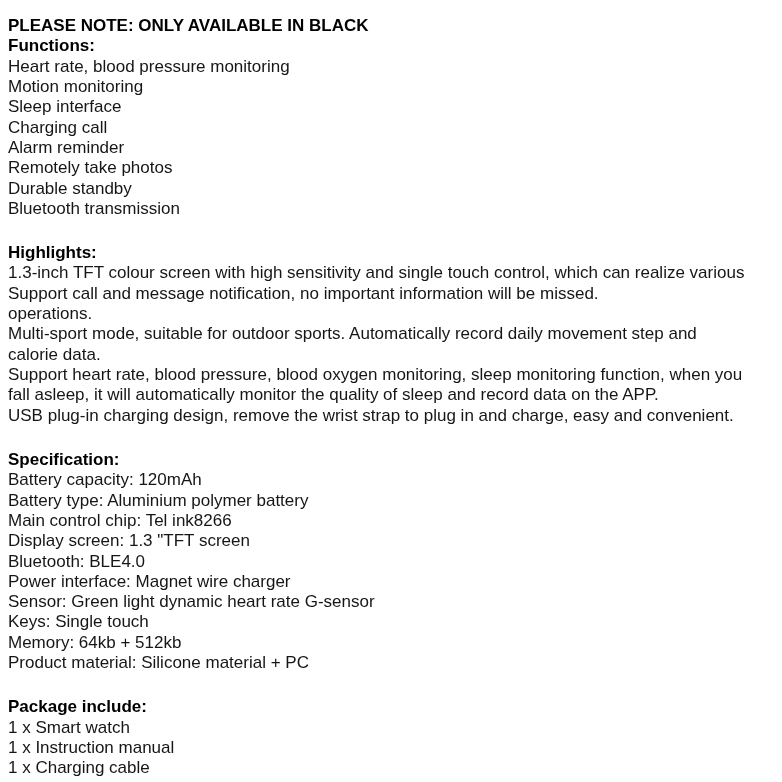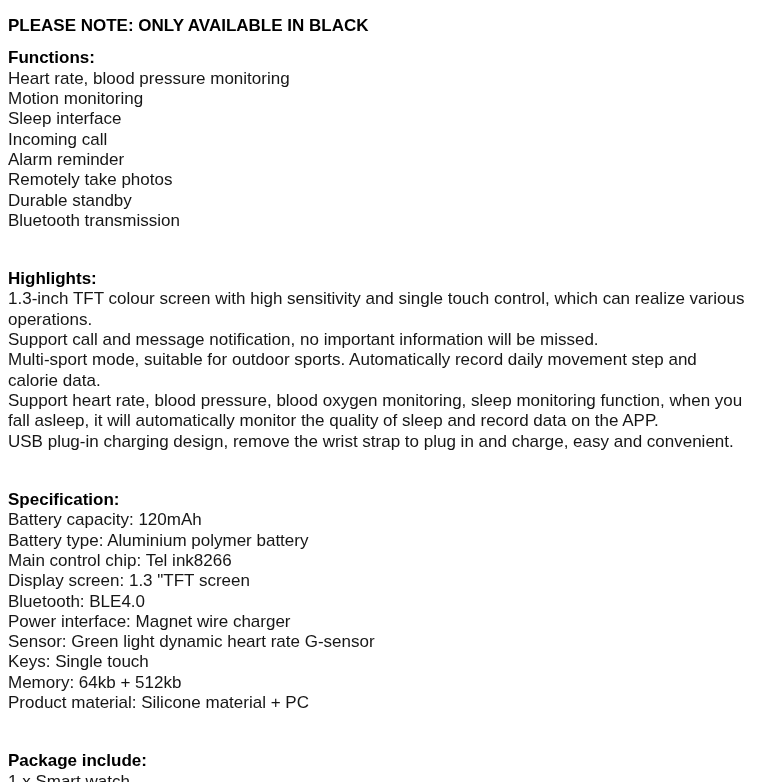--- a/index.html
+++ b/index.html
@@ -21,50 +21,50 @@
   }
   .line {
     white-space: nowrap;
   }
   .heading {
     font-weight: bold;
     color: #000000;
     white-space: nowrap;
   }
   .section {
-    margin-top: 38px;
+    margin-top: 24px;
   }
   .section.first {
-    margin-top: 12px;
+    margin-top: 0;
   }
 </style>
 </head>
 <body>
 
 <div class="doc">
 
   <div class="heading line">PLEASE NOTE: ONLY AVAILABLE IN BLACK</div>
 
   <div class="section first">
     <div class="heading line">Functions:</div>
     <div class="line">Heart rate, blood pressure monitoring</div>
     <div class="line">Motion monitoring</div>
     <div class="line">Sleep interface</div>
-    <div class="line">Incoming call</div>
+    <div class="line">Charging call</div>
     <div class="line">Alarm reminder</div>
     <div class="line">Remotely take photos</div>
     <div class="line">Durable standby</div>
     <div class="line">Bluetooth transmission</div>
   </div>
 
   <div class="section">
     <div class="heading line">Highlights:</div>
     <div class="line">1.3-inch TFT colour screen with high sensitivity and single touch control, which can realize various</div>
+    <div class="line">Support call and message notification, no important information will be missed.</div>
     <div class="line">operations.</div>
-    <div class="line">Support call and message notification, no important information will be missed.</div>
     <div class="line">Multi-sport mode, suitable for outdoor sports. Automatically record daily movement step and</div>
     <div class="line">calorie data.</div>
     <div class="line">Support heart rate, blood pressure, blood oxygen monitoring, sleep monitoring function, when you</div>
     <div class="line">fall asleep, it will automatically monitor the quality of sleep and record data on the APP.</div>
     <div class="line">USB plug-in charging design, remove the wrist strap to plug in and charge, easy and convenient.</div>
   </div>
 
   <div class="section">
     <div class="heading line">Specification:</div>
     <div class="line">Battery capacity: 120mAh</div>

